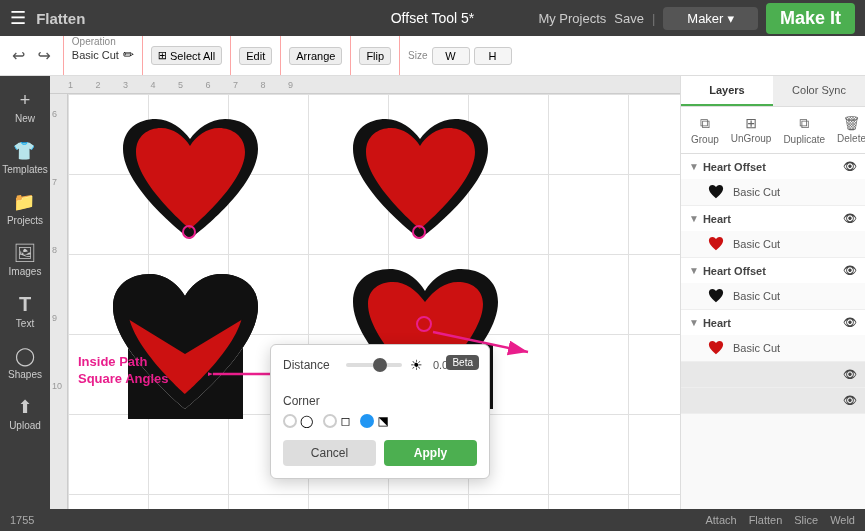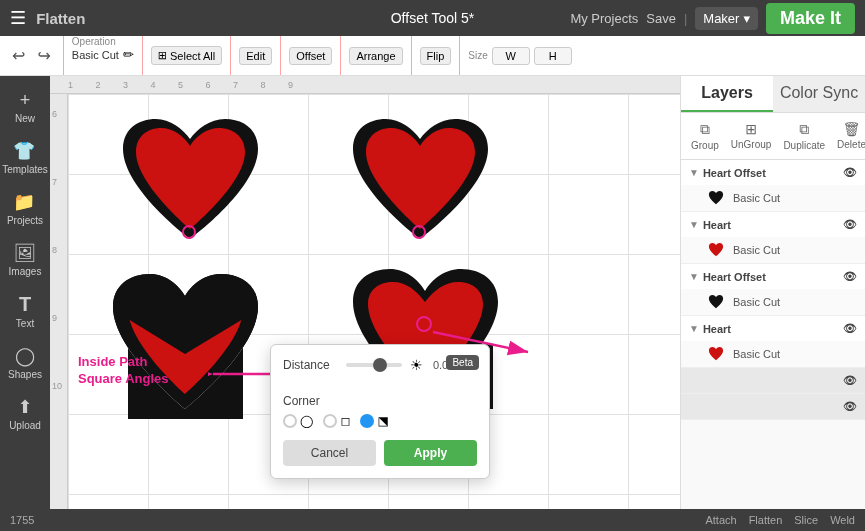--- a/index.html
+++ b/index.html
@@ -17,21 +17,21 @@
       color: white;
       font-size: 13px;
     }
     #topbar .menu-icon { font-size: 18px; cursor: pointer; }
     #topbar .app-title { font-size: 15px; font-weight: bold; color: #ccc; margin-right: auto; }
     #topbar .doc-title { position: absolute; left: 50%; transform: translateX(-50%); font-size: 14px; color: white; font-weight: 500; }
     #topbar .nav-actions { display: flex; align-items: center; gap: 8px; margin-left: auto; }
     #topbar .my-projects-btn { color: #ccc; font-size: 13px; cursor: pointer; }
     #topbar .save-btn { color: #ccc; font-size: 13px; cursor: pointer; }
     #topbar .divider { color: #777; }
-    #topbar .maker-btn { background: #555; color: white; border: none; padding: 4px 8px; border-radius: 4px; cursor: pointer; font-size: 13px; display: flex; align-items: center; gap: 4px; }
+    #topbar .maker-btn { background: #555; color: white; border: none; padding: 4px 24px; border-radius: 4px; cursor: pointer; font-size: 13px; display: flex; align-items: center; gap: 4px; }
     #topbar .make-it-btn { background: #4caf50; color: white; border: none; padding: 5px 14px; border-radius: 4px; cursor: pointer; font-size: 18px; font-weight: bold; }
 
     
     #toolbar {
       height: 40px;
       background: #fff;
       border-bottom: 1px solid #ddd;
       display: flex;
       align-items: center;
       padding: 0 8px;
@@ -142,21 +142,21 @@
     }
     #panel-tabs {
       display: flex;
       background: #eee;
       border-bottom: 1px solid #ddd;
     }
     .panel-tab {
       flex: 1;
       text-align: center;
       padding: 8px 4px;
-      font-size: 16px;
+      font-size: 11px;
       cursor: pointer;
       color: #555;
       border-bottom: 2px solid transparent;
     }
     .panel-tab.active {
       background: white;
       color: #333;
       border-bottom: 2px solid #4caf50;
       font-weight: bold;
     }
@@ -354,23 +354,20 @@
     </div>
   </div>
   <div class="toolbar-group">
     <button class="toolbar-btn">
       <span>⊞</span>
       <span>Select All</span>
     </button>
   </div>
   <div class="toolbar-group">
     <button class="toolbar-btn">Edit</button>
-  </div>
-  <div class="toolbar-group">
-    <button class="toolbar-btn">Offset</button>
   </div>
   <div class="toolbar-group">
     <button class="toolbar-btn">Arrange</button>
   </div>
   <div class="toolbar-group">
     <button class="toolbar-btn">Flip</button>
   </div>
   <div class="toolbar-group">
     <span class="toolbar-label">Size</span>
     <input class="coord-field" value="W" readonly="" style="">

